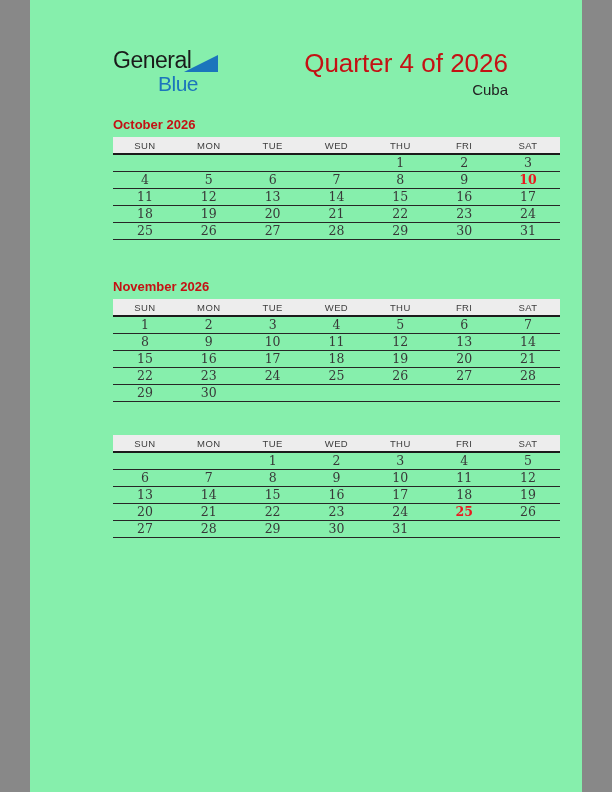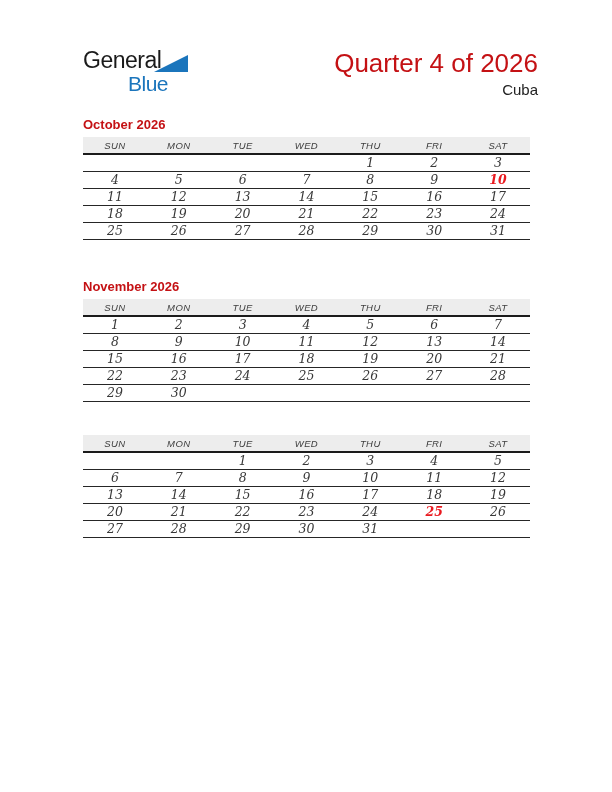--- a/index.html
+++ b/index.html
@@ -1,21 +1,21 @@
 <!DOCTYPE html>
 <html><head>
 <meta charset="utf-8">
 <style>
   * { margin:0; padding:0; box-sizing:border-box; }
   html,body { background:#888; }
   .page {
     position:relative;
-    width:612px; height:792px;
+    width:552px; height:792px;
     margin:0 auto;
-    background:#ffffff;
+    background:#86efac;
     font-family:"Liberation Sans", sans-serif;
     overflow:hidden;
   }
 
   
   .logo { position:absolute; left:83px; top:48px; width:120px; height:46px; }
   .logo-line1 {
     font-size:23px; color:#1a1a1a; letter-spacing:-0.5px; line-height:24px;
   }
   .logo-triangle {
@@ -39,21 +39,21 @@
   }
 
   
   .month-section { position:absolute; left:83px; width:447px; }
   .month-oct { top:117px; }
   .month-nov { top:279px; }
   .month-dec { top:435px; }
   .month-title {
     font-size:13px; font-weight:700; color:#c41114; margin-bottom:5px;
   }
-  table.calendar { border-collapse:collapse; width:100%; table-layout:fixed;font-style:italic; }
+  table.calendar { border-collapse:collapse; width:100%; table-layout:fixed; }
   table.calendar th {
     background:#ededed;
     font-family:"Liberation Sans", sans-serif;
     font-size:9.5px; font-weight:400; color:#3d3d3d;
     letter-spacing:0.4px; text-align:center;
     height:17px; border-bottom:2px solid #1b1b1b; padding:0;
   }
   table.calendar td {
     font-family:"DejaVu Serif", serif;
     font-size:12.5px; color:#383838;

